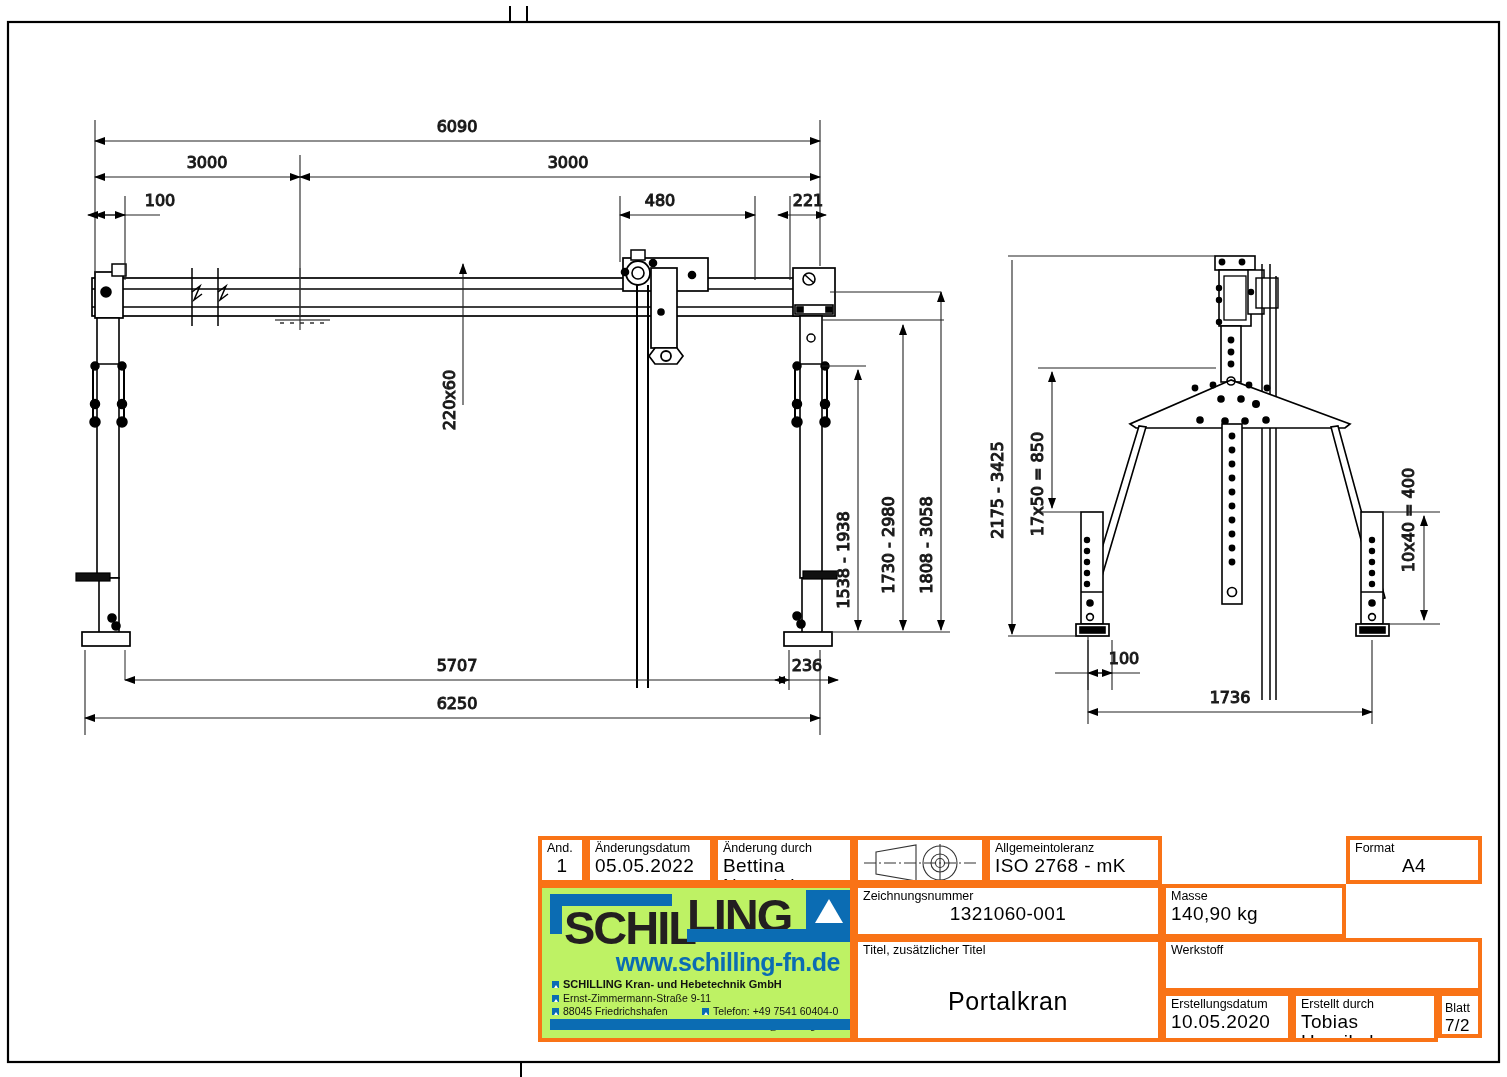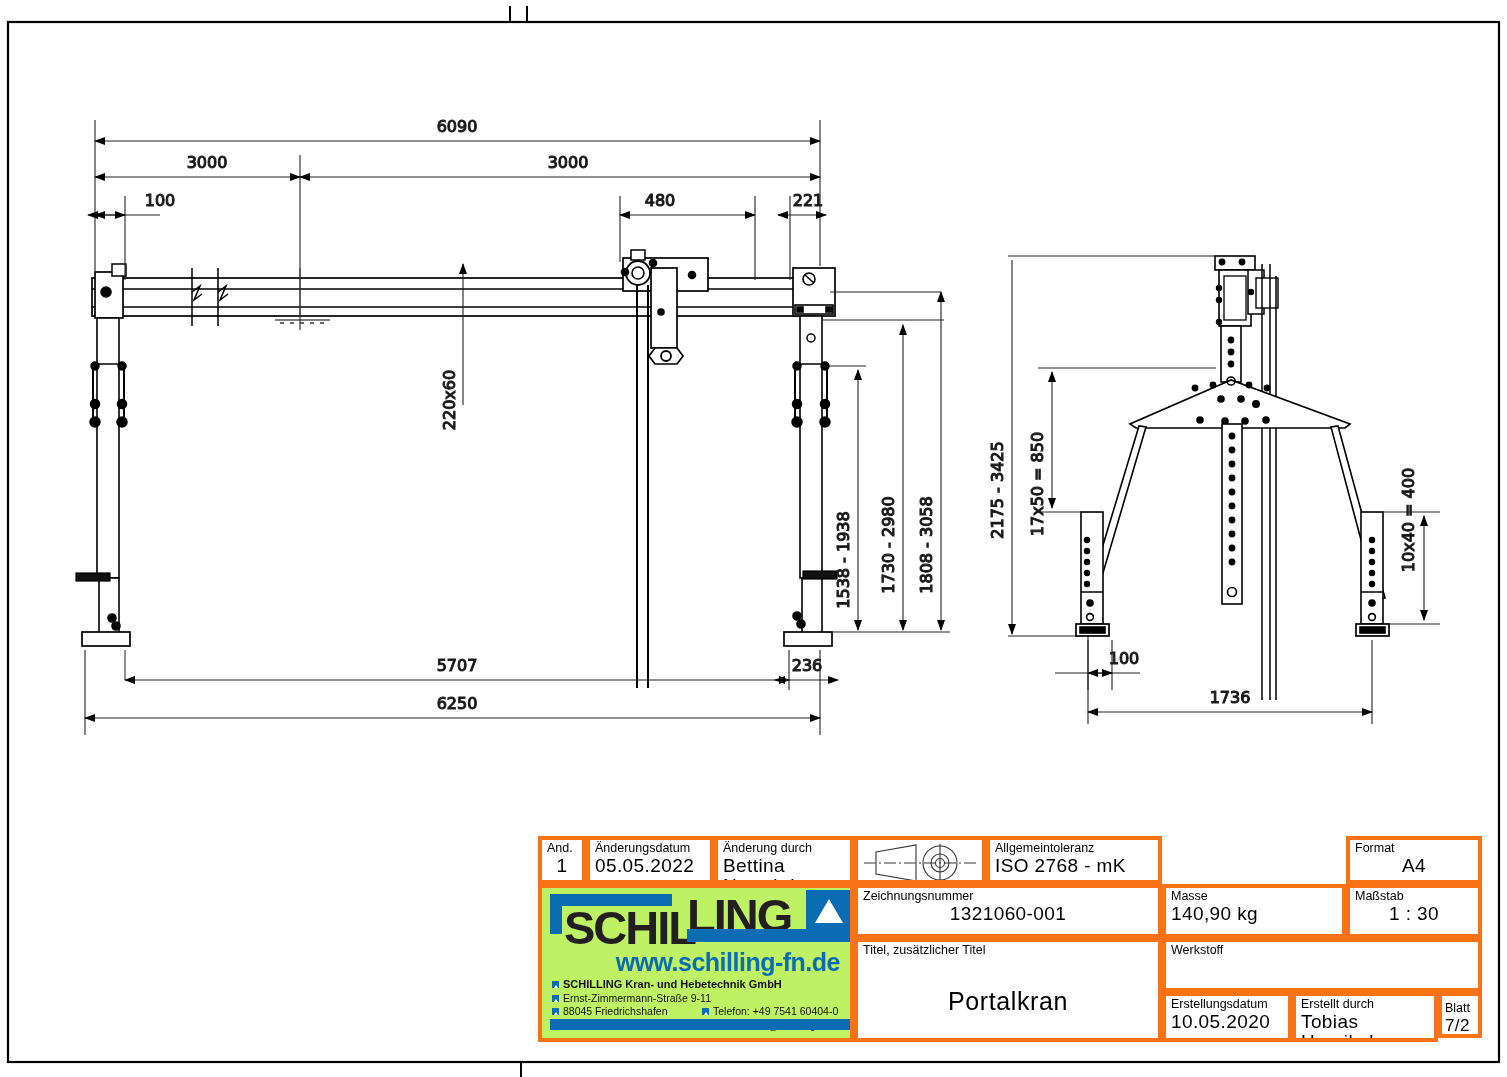--- a/index.html
+++ b/index.html
@@ -399,24 +399,20 @@
     <div class="cell" style="left:316px;top:48px;width:308px;height:54px;">
       <span class="tbtxt lbl">Zeichnungsnummer</span>
       <span class="tbtxt val ctr">1321060-001</span>
     </div>
 
     <div class="cell" style="left:624px;top:48px;width:184px;height:54px;">
       <span class="tbtxt lbl">Masse</span>
       <span class="tbtxt val">140,90 kg</span>
     </div>
 
-    <div class="cell" style="left:808px;top:48px;width:136px;height:54px;">
-      <span class="tbtxt lbl">Maßstab</span>
-      <span class="tbtxt val ctr">1 : 30</span>
-    </div>
 
     <div class="cell" style="left:624px;top:102px;width:320px;height:54px;">
       <span class="tbtxt lbl">Werkstoff</span>
       <span class="tbtxt val"></span>
     </div>
 
     <div class="cell" style="left:316px;top:102px;width:308px;height:104px;">
       <span class="tbtxt lbl">Titel, zusätzlicher Titel</span>
       <span class="tbtxt ctr" style="display:block;font-size:25px;margin-top:30px;letter-spacing:.6px;">Portalkran</span>
     </div>

